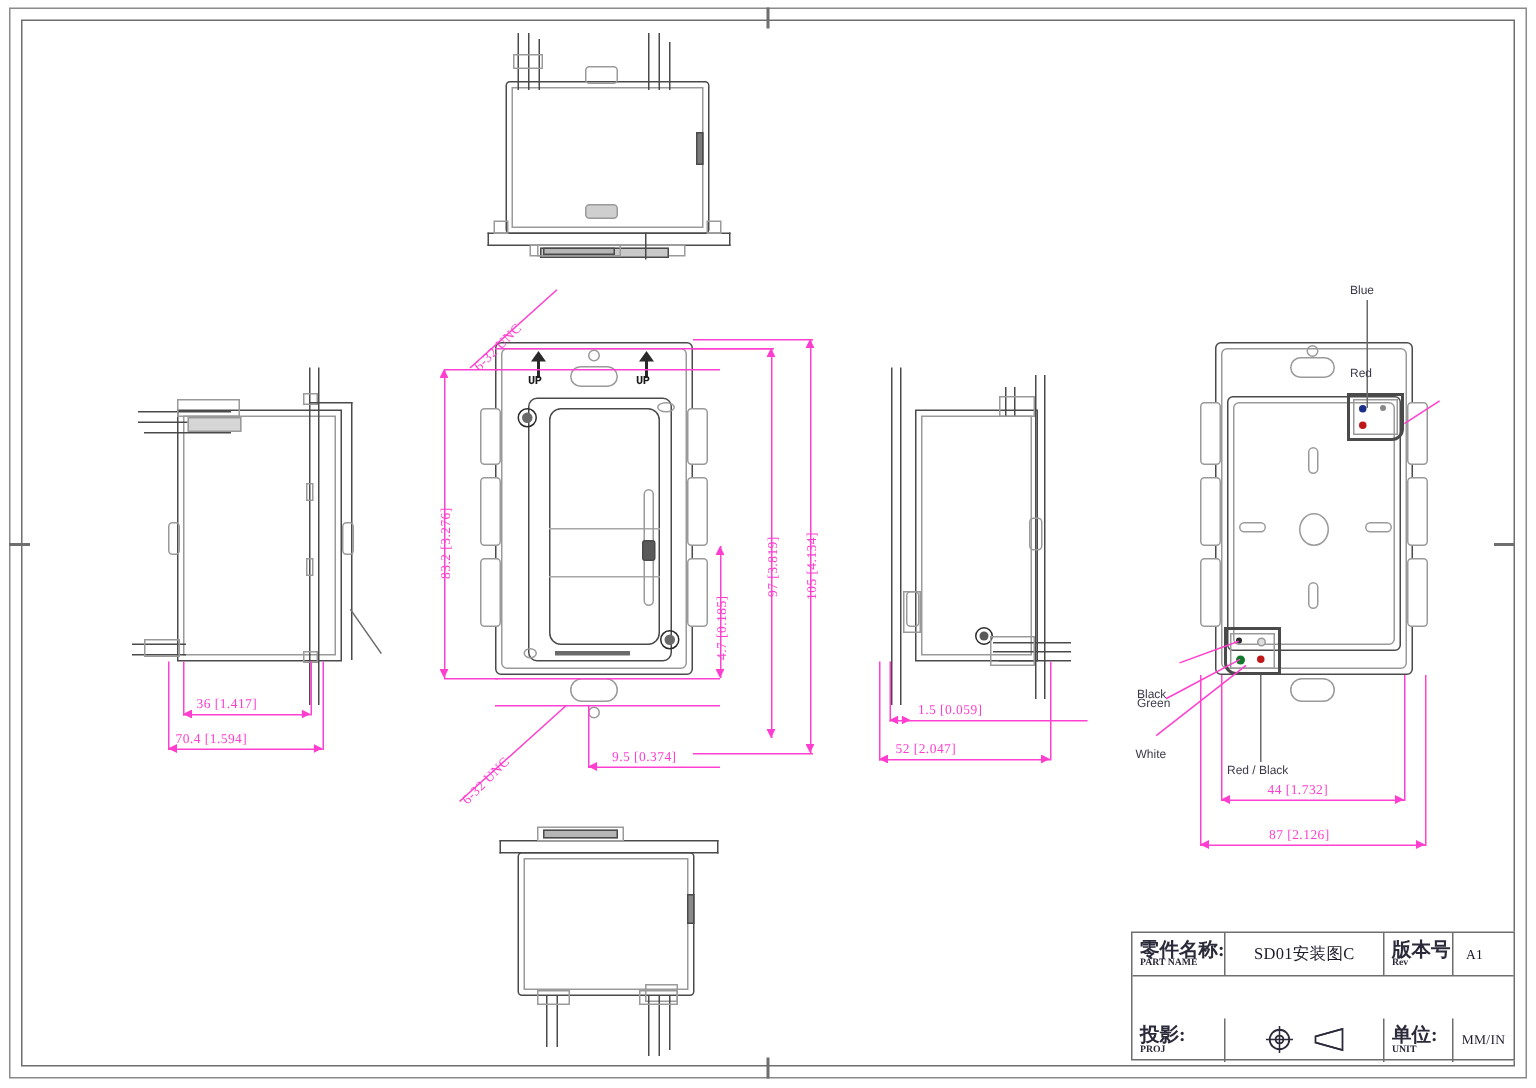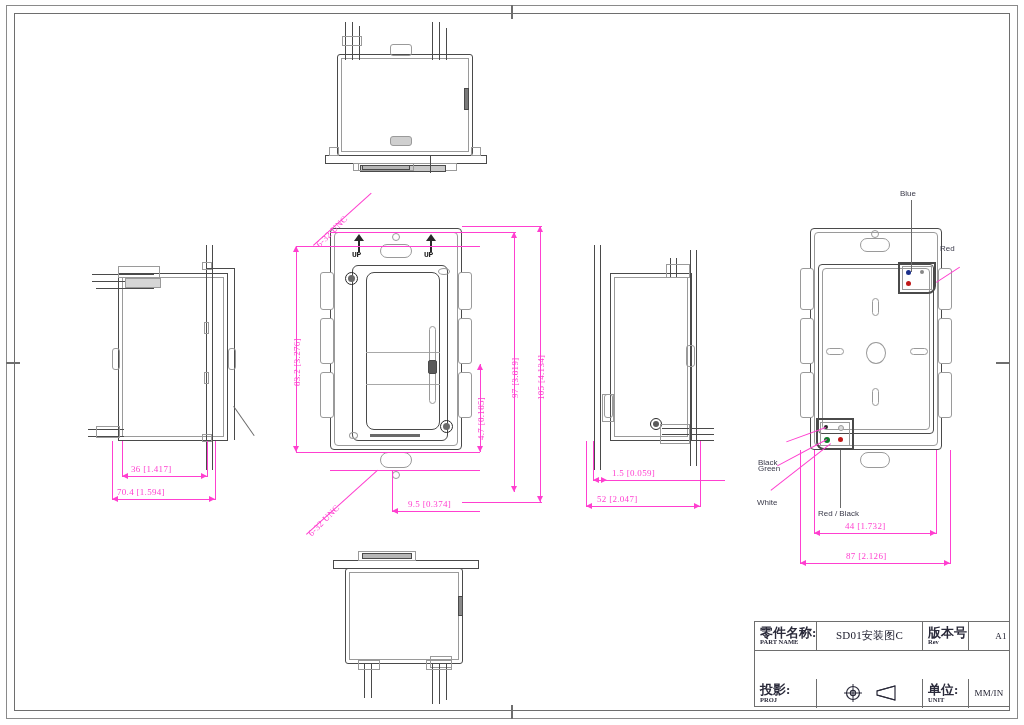--- a/index.html
+++ b/index.html
@@ -344,21 +344,21 @@
     <div class="dot" style="left:824px;top:437px;width:6px;height:6px;background:#0f7a2a;"></div>
     <div class="dot" style="left:838px;top:437px;width:5px;height:5px;background:#c01818;"></div>
     <div class="dot" style="left:838px;top:425px;width:4px;height:4px;background:#dddddd;border:1px solid #999;"></div>
   </div>
 
   <div>
     <div class="ln v" style="left:911px;top:200px;height:72px;background:#6a6a6a;"></div>
     <div class="lbl" style="left:900px;top:189px;">Blue</div>
 
     <div class="diagline" style="left:936px;top:282px;width:28px;transform:rotate(-33deg);"></div>
-    <div class="lbl" style="left:940px;top:244px;">Red</div>
+    <div class="lbl" style="left:900px;top:244px;">Red</div>
 
     <div class="diagline" style="left:826px;top:428px;width:42px;transform:rotate(160deg);"></div>
     <div class="lbl" style="left:758px;top:437px;margin-top:21px;">Black</div>
 
     <div class="diagline" style="left:827px;top:440px;width:56px;transform:rotate(152deg);"></div>
     <div class="lbl" style="left:758px;top:464px;">Green</div>
 
     <div class="diagline" style="left:831px;top:444px;width:76px;transform:rotate(142deg);"></div>
     <div class="lbl" style="left:757px;top:498px;">White</div>
 
@@ -412,21 +412,21 @@
         <span class="cn">零件名称:</span>
         <span class="en">PART NAME</span>
       </div>
       <div class="tbc" style="left:62px;width:106px;">
         <span class="tbval">SD01安装图C</span>
       </div>
       <div class="tbc tbkey" style="left:168px;width:46px;">
         <span class="cn">版本号:</span>
         <span class="en">Rev</span>
       </div>
-      <div class="tbc last" style="left:226px;width:40px;">
+      <div class="tbc last" style="left:208px;width:40px;">
         <span class="tbval sm">A1</span>
       </div>
     </div>
 
 
     <div class="tbrow" style="top:57.2px;">
       <div class="tbc tbkey" style="left:0;width:62px;">
         <span class="cn">投影:</span>
         <span class="en">PROJ</span>
       </div>

